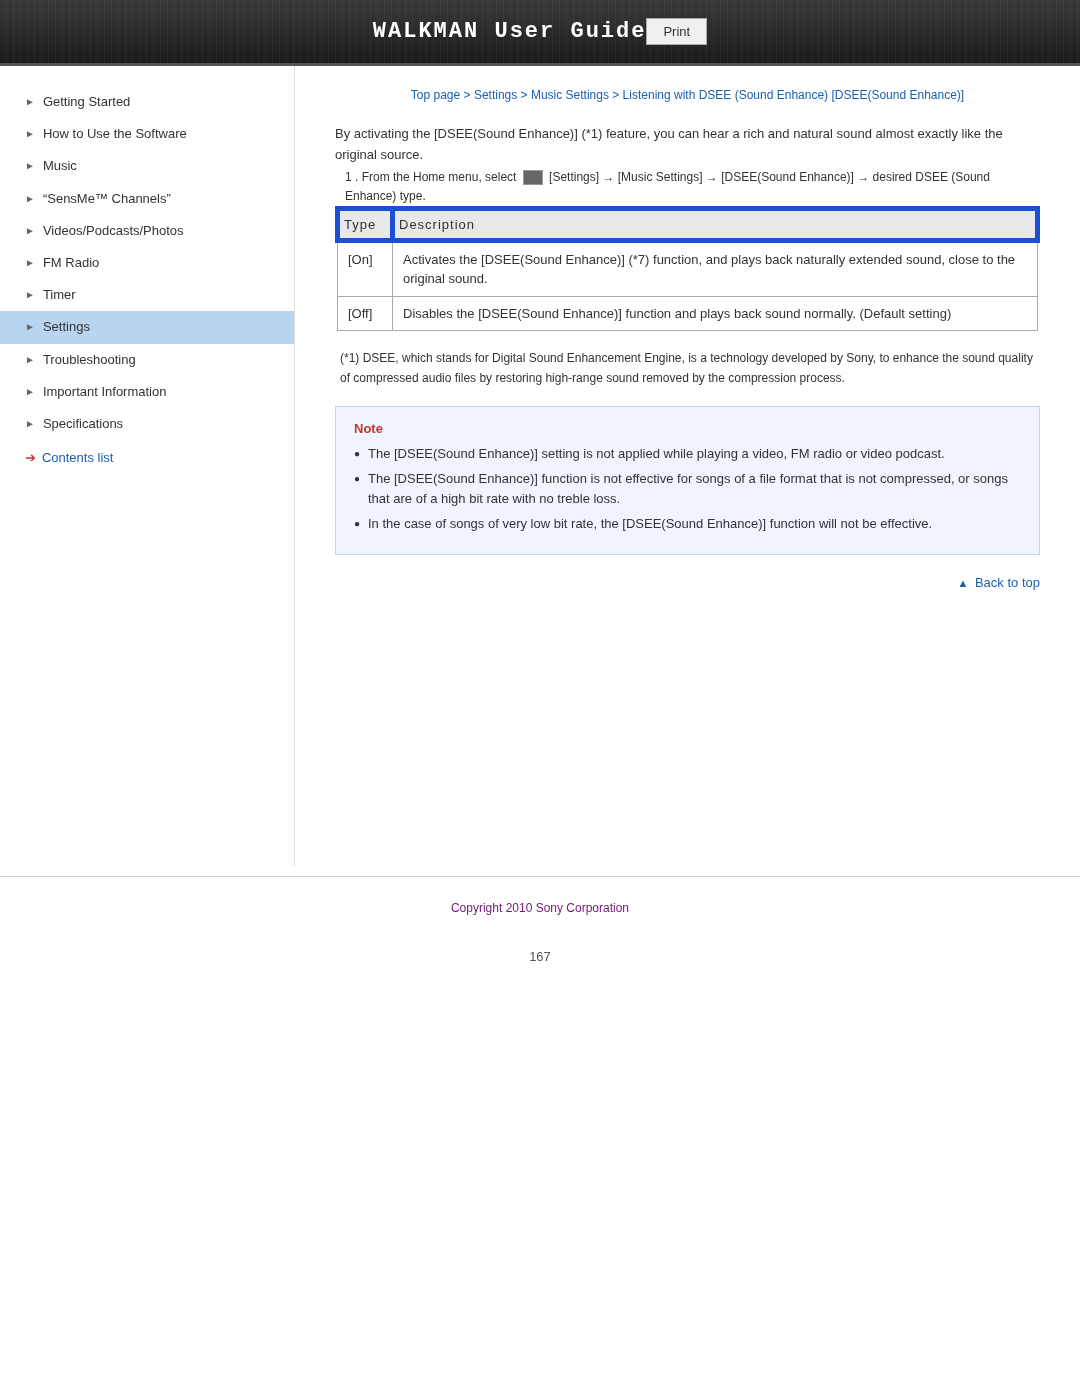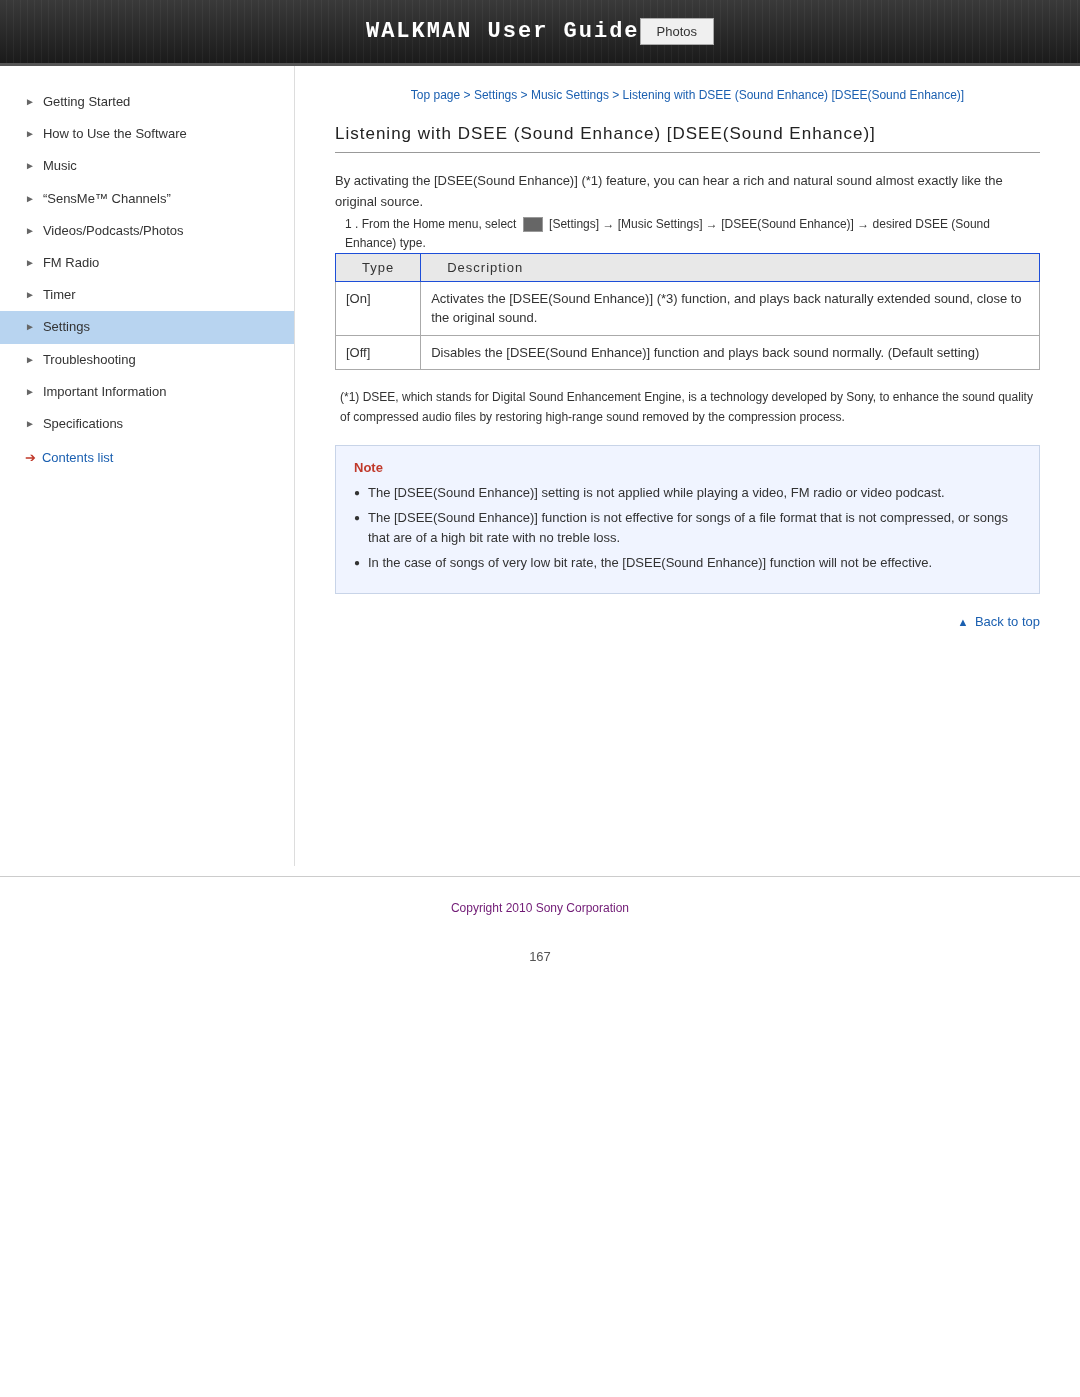--- a/index.html
+++ b/index.html
@@ -126,22 +126,22 @@
 
     
     .info-table {
       width: 100%;
       border-collapse: collapse;
       margin-bottom: 18px;
       font-size: 13px;
     }
     .info-table th {
       background: #e8e8e8;
-      border: 1px solid #1d4ed8;
-      padding: 6px 26px;
+      border: 5px solid #1d4ed8;
+      padding: 6px 4px;
       text-align: left;
       font-weight: normal;
       letter-spacing: 1px;
       font-size: 13px;
     }
     .info-table td {
       border: 1px solid #aaa;
       padding: 7px 10px;
       vertical-align: top;
       line-height: 1.5;
@@ -224,21 +224,21 @@
       font-size: 13px;
       color: #555;
       padding: 10px 0 20px 0;
     }
   </style>
 </head>
 <body>
 
 <div class="header">
   <span class="header-title">WALKMAN User Guide</span>
-  <button class="print-btn">Photos</button>
+  <button class="print-btn">Print</button>
 </div>
 
 <div class="main-layout">
 
   <div class="sidebar">
     <div class="sidebar-item">
       <span class="sidebar-arrow">►</span>
       <span>Getting Started</span>
     </div>
     <div class="sidebar-item">
@@ -287,42 +287,41 @@
       <span>Contents list</span>
     </a>
   </div>
 
   <div class="content">
 
     <div class="breadcrumb">
       <span>Top page &gt; Settings &gt; Music Settings &gt; Listening with DSEE (Sound Enhance) [DSEE(Sound Enhance)]</span>
     </div>
 
-    <h1 class="page-title">Listening with DSEE (Sound Enhance) [DSEE(Sound Enhance)]</h1>
 
     <p class="body-text">By activating the [DSEE(Sound Enhance)] (*1) feature, you can hear a rich and natural sound almost exactly like the original source.</p>
 
     <p class="step">
       <span>1 .  From the Home menu, select</span>
       
       <span style="display:inline-block;width:20px;height:15px;background:#666;vertical-align:middle;margin:0 3px;border:1px solid #999;"></span>
       <span>[Settings] → [Music Settings] → [DSEE(Sound Enhance)] → desired DSEE (Sound Enhance) type.</span>
     </p>
 
     <table class="info-table">
       <thead>
         <tr>
           <th class="type-cell">Type</th>
           <th>Description</th>
         </tr>
       </thead>
       <tbody>
         <tr>
           <td class="type-cell">[On]</td>
-          <td>Activates the [DSEE(Sound Enhance)] (*3) function, and plays back naturally extended sound, close to the original sound.</td>
+          <td>Activates the [DSEE(Sound Enhance)] (*7) function, and plays back naturally extended sound, close to the original sound.</td>
         </tr>
         <tr>
           <td class="type-cell">[Off]</td>
           <td>Disables the [DSEE(Sound Enhance)] function and plays back sound normally. (Default setting)</td>
         </tr>
       </tbody>
     </table>
 
     <p class="footnote">(*1) DSEE, which stands for Digital Sound Enhancement Engine, is a technology developed by Sony, to enhance the sound quality of compressed audio files by restoring high-range sound removed by the compression process.</p>
 

